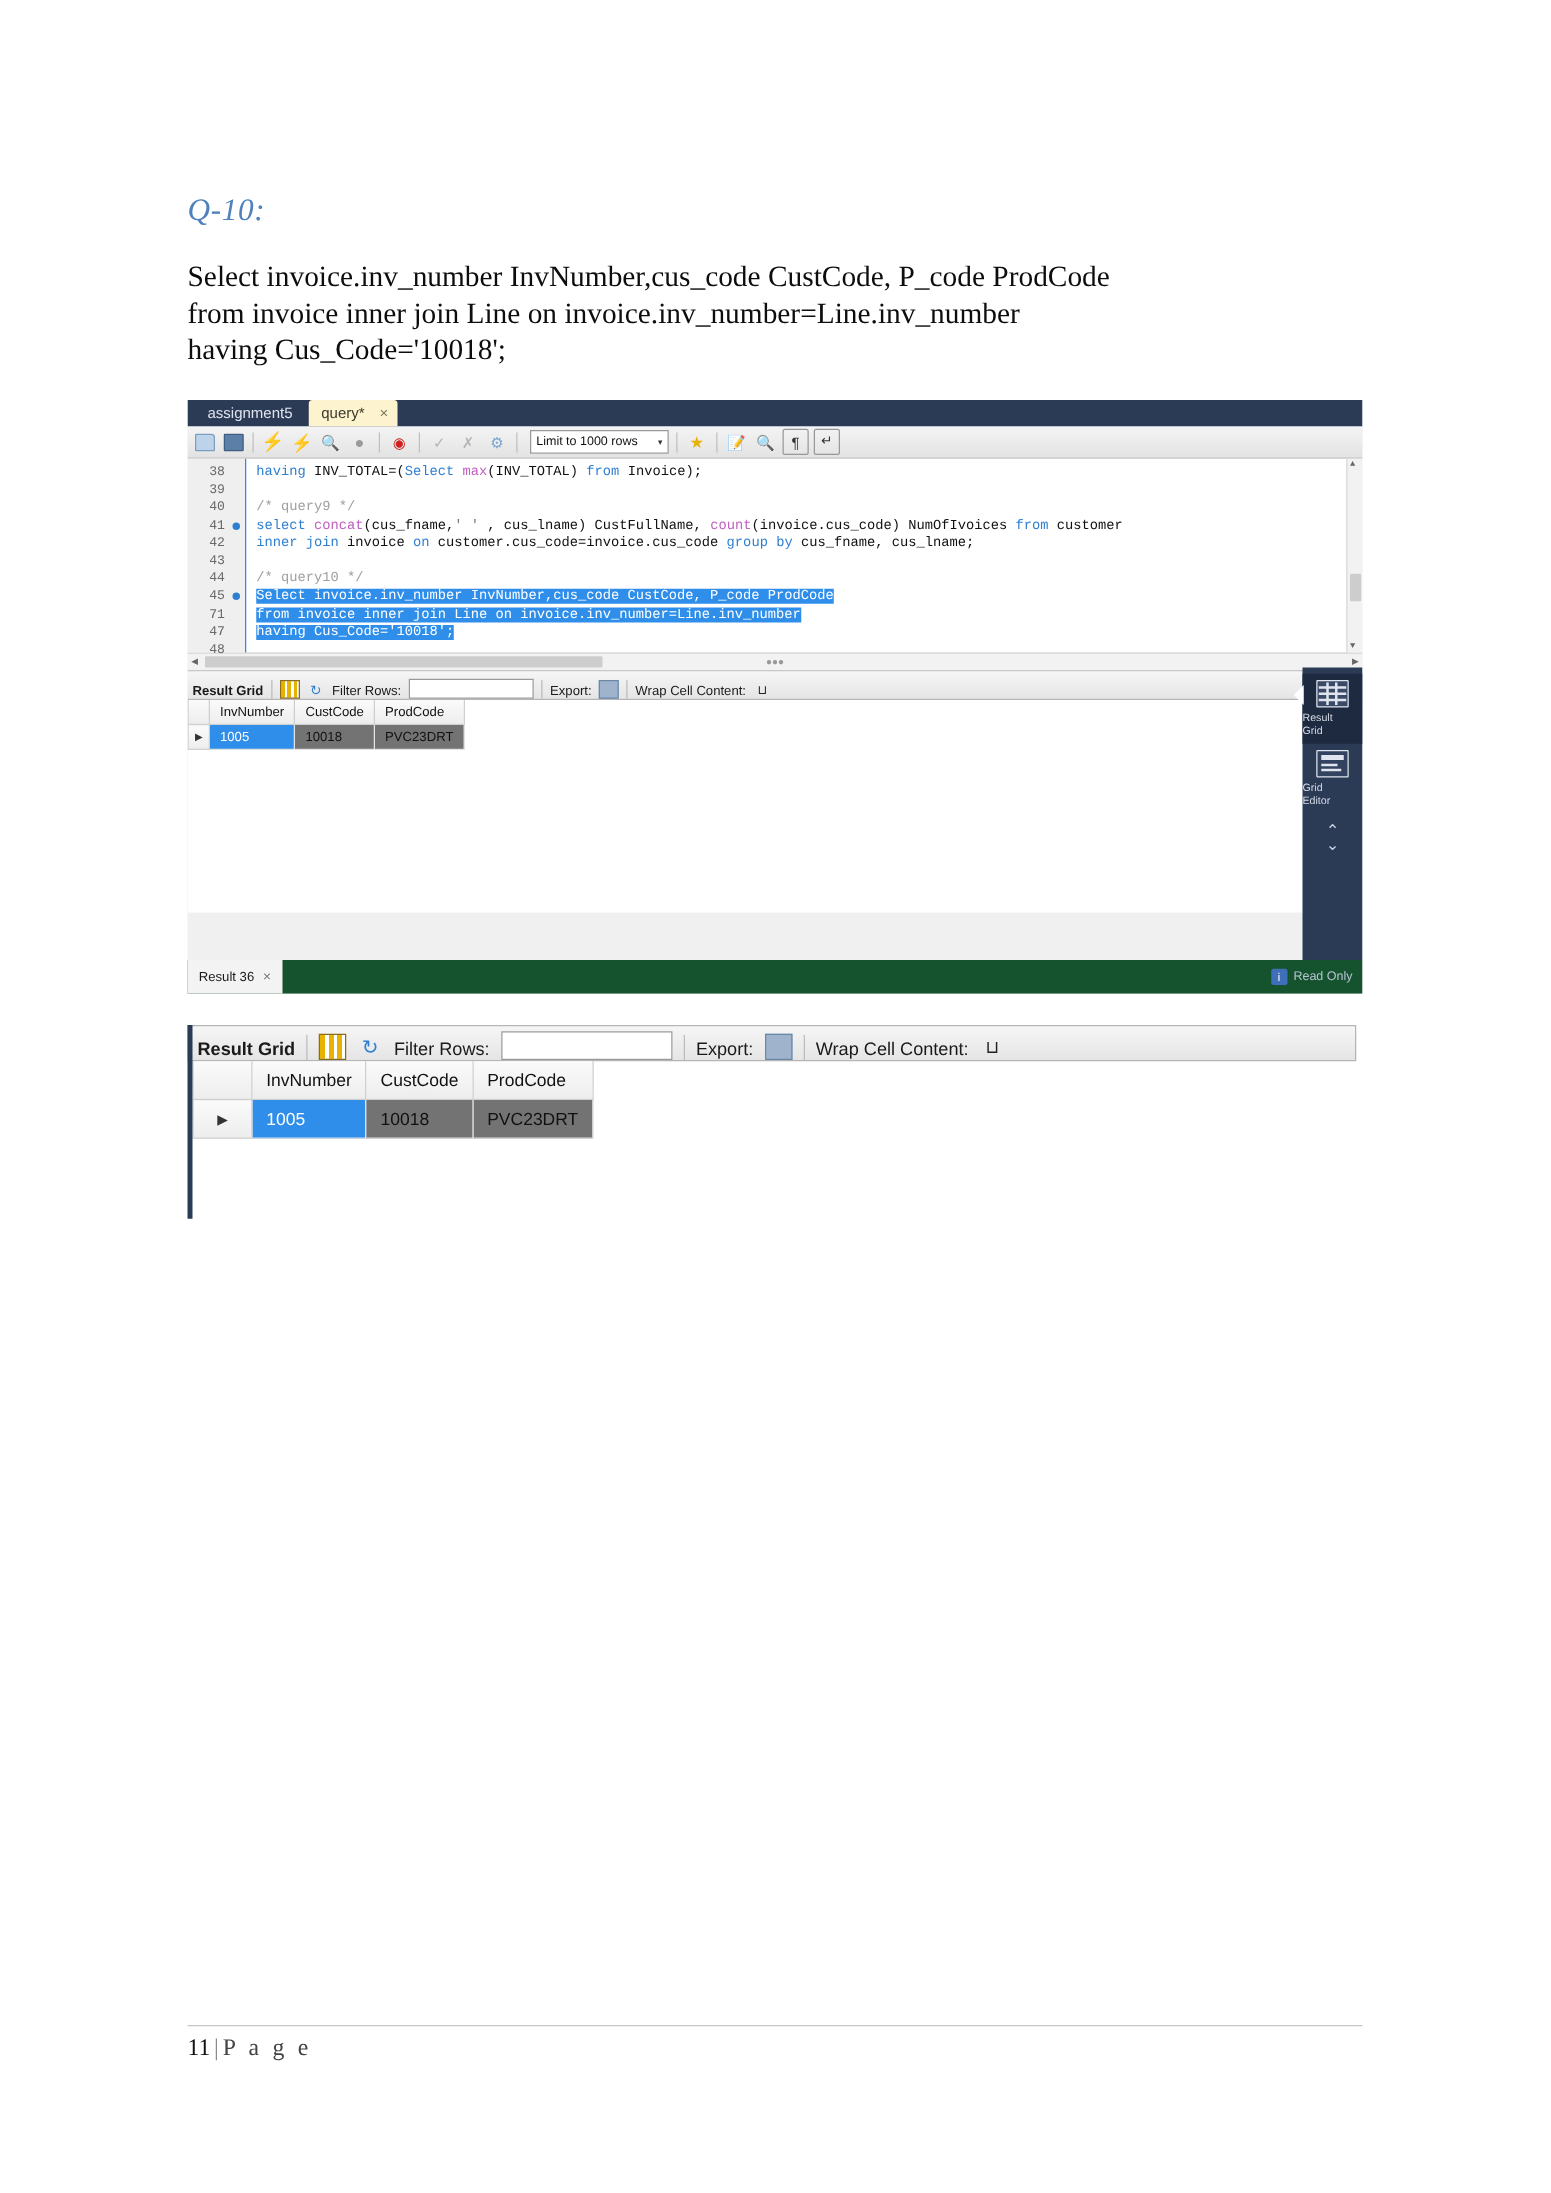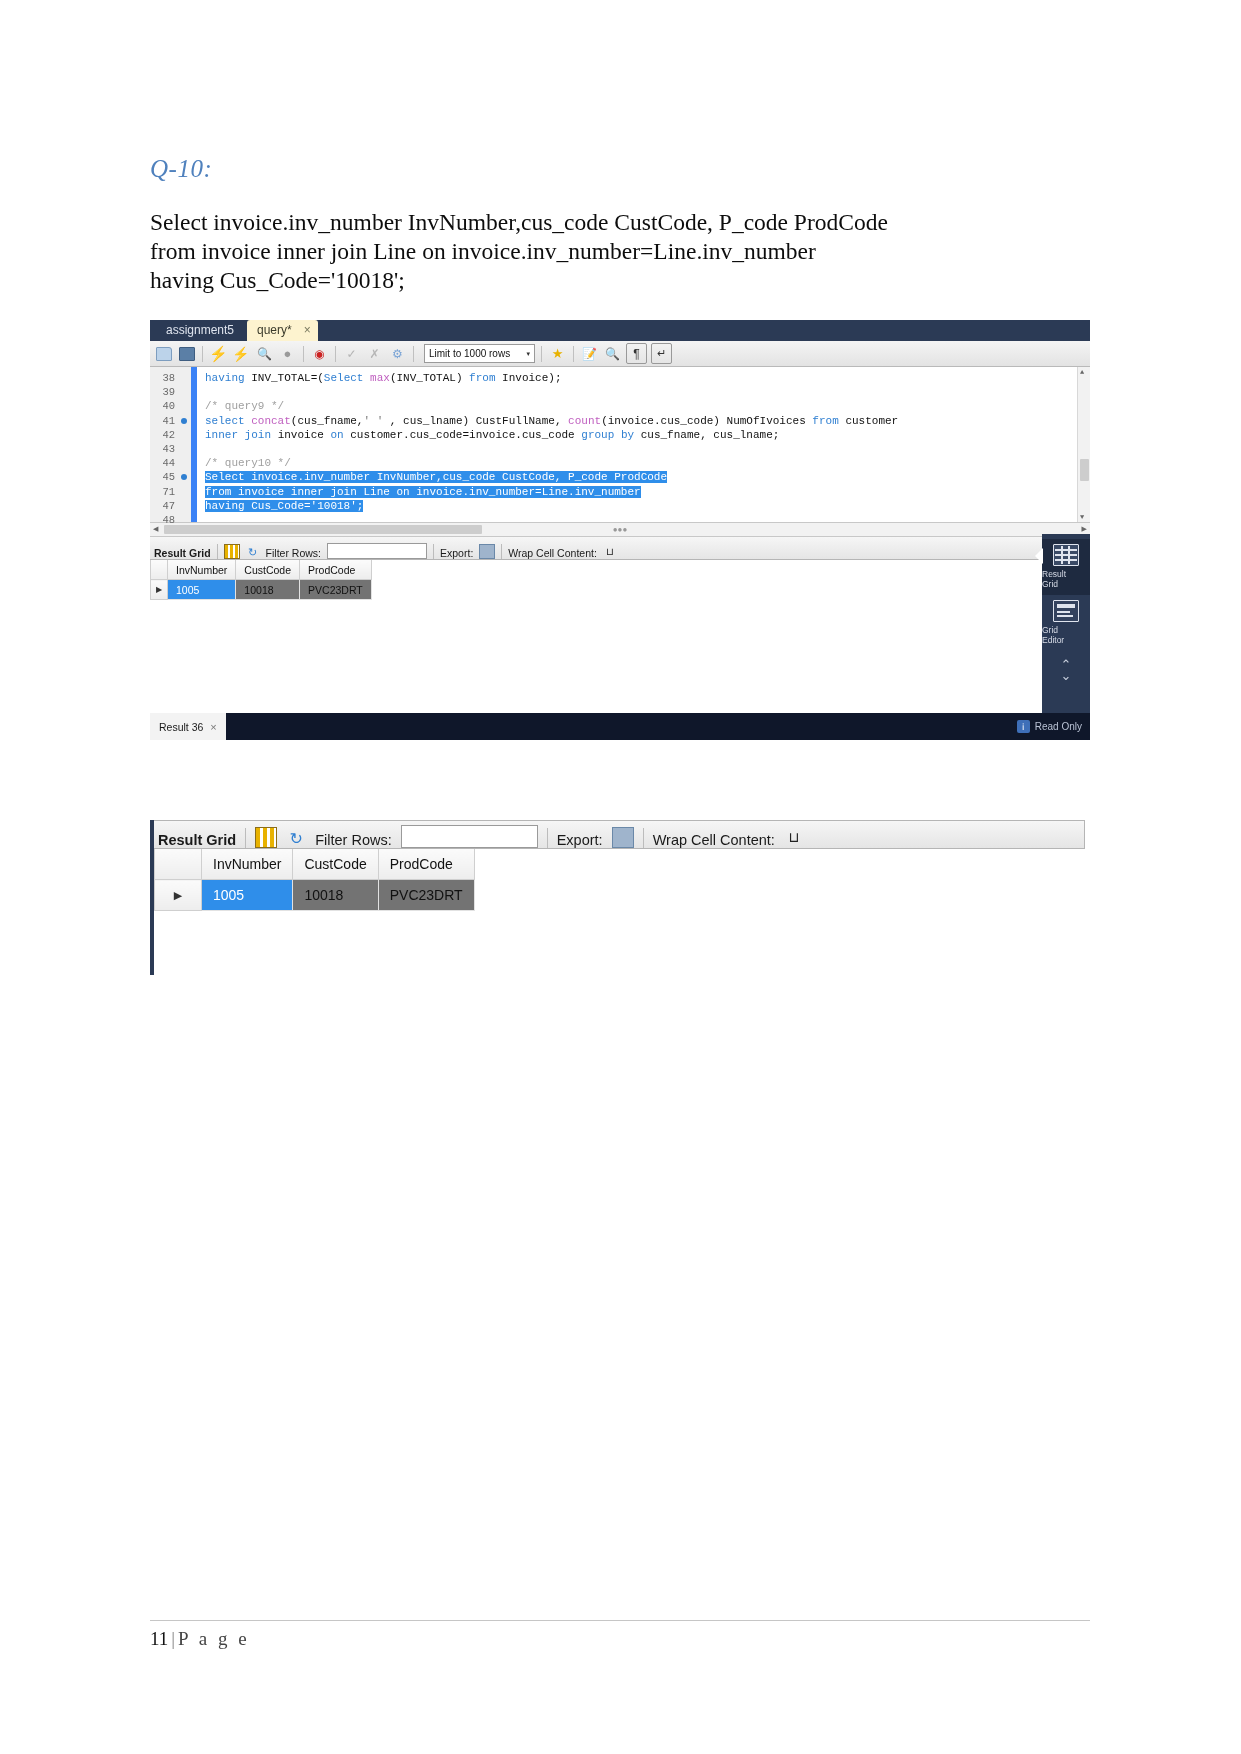--- a/index.html
+++ b/index.html
@@ -18,21 +18,21 @@
   }
   .querytext{
     position:absolute;left:150px;top:208px;width:820px;
     font-family:"Liberation Serif", serif;
     font-size:23.5px;color:#0d0d0d;line-height:29px;
   }
   .querytext div{white-space:pre;}
 
   
   .wb{
-    position:absolute;left:150px;top:320px;width:940px;height:420px;
+    position:absolute;left:150px;top:320px;width:940px;height:475px;
     background:#f0f0f0;
     font-family:"Liberation Sans", sans-serif;
     overflow:hidden;
     box-sizing:border-box;
   }
   .wb-tabbar{
     height:21px;background:#2b3a55;position:relative;
   }
   .wb-tab{
     position:absolute;top:0;height:21px;line-height:21px;
@@ -68,21 +68,21 @@
   }
   .limitsel .arw{position:absolute;right:4px;font-size:7px;color:#333;}
 
   
   .wb-editor{
     position:relative;height:155px;background:#ffffff;display:flex;
     font-family:"Liberation Mono", monospace;font-size:11px;
     border-bottom:1px solid #c8c8c8;
   }
   .gutter{
-    width:47px;background:#efefef;border-right:6px solid #3b82f6;
+    width:47px;background:#efefef;border-right:1px solid #3b82f6;
     text-align:right;color:#6a6a6a;font-size:10.5px;padding-top:4px;
     box-sizing:border-box;flex:0 0 47px;
   }
   .gutter div{height:14.2px;line-height:14.2px;padding-right:16px;position:relative;}
   .gutter div .bp{
     position:absolute;right:4px;top:4px;width:6px;height:6px;border-radius:50%;
     background:#2f7fd1;
   }
   .code{
     flex:1;padding-top:4px;overflow:hidden;position:relative;white-space:pre;
@@ -156,21 +156,21 @@
   .side-ic .c{position:absolute;top:1px;bottom:1px;width:1.5px;background:#dfe4ee;}
   .side-arrows{color:#c8cfdd;font-size:13px;line-height:11px;margin-top:8px;}
   .side-pointer{
     position:absolute;left:-7px;top:14px;width:0;height:0;
     border-top:8px solid transparent;border-bottom:8px solid transparent;
     border-right:8px solid #ffffff;
   }
 
   
   .wb-status{
-    position:absolute;left:0;right:0;bottom:0;height:27px;background:#0f172a;
+    position:absolute;left:0;right:0;bottom:0;height:27px;background:#14532d;
     display:flex;align-items:center;
   }
   .res-tab{
     background:#f3f3f3;color:#1a1a1a;font-size:10.5px;height:27px;
     display:flex;align-items:center;padding:0 9px;gap:7px;
   }
   .res-tab .x{color:#777;font-size:11px;}
   .readonly{
     margin-left:auto;color:#b9c2d4;font-size:10px;display:flex;align-items:center;gap:5px;padding-right:8px;
   }

